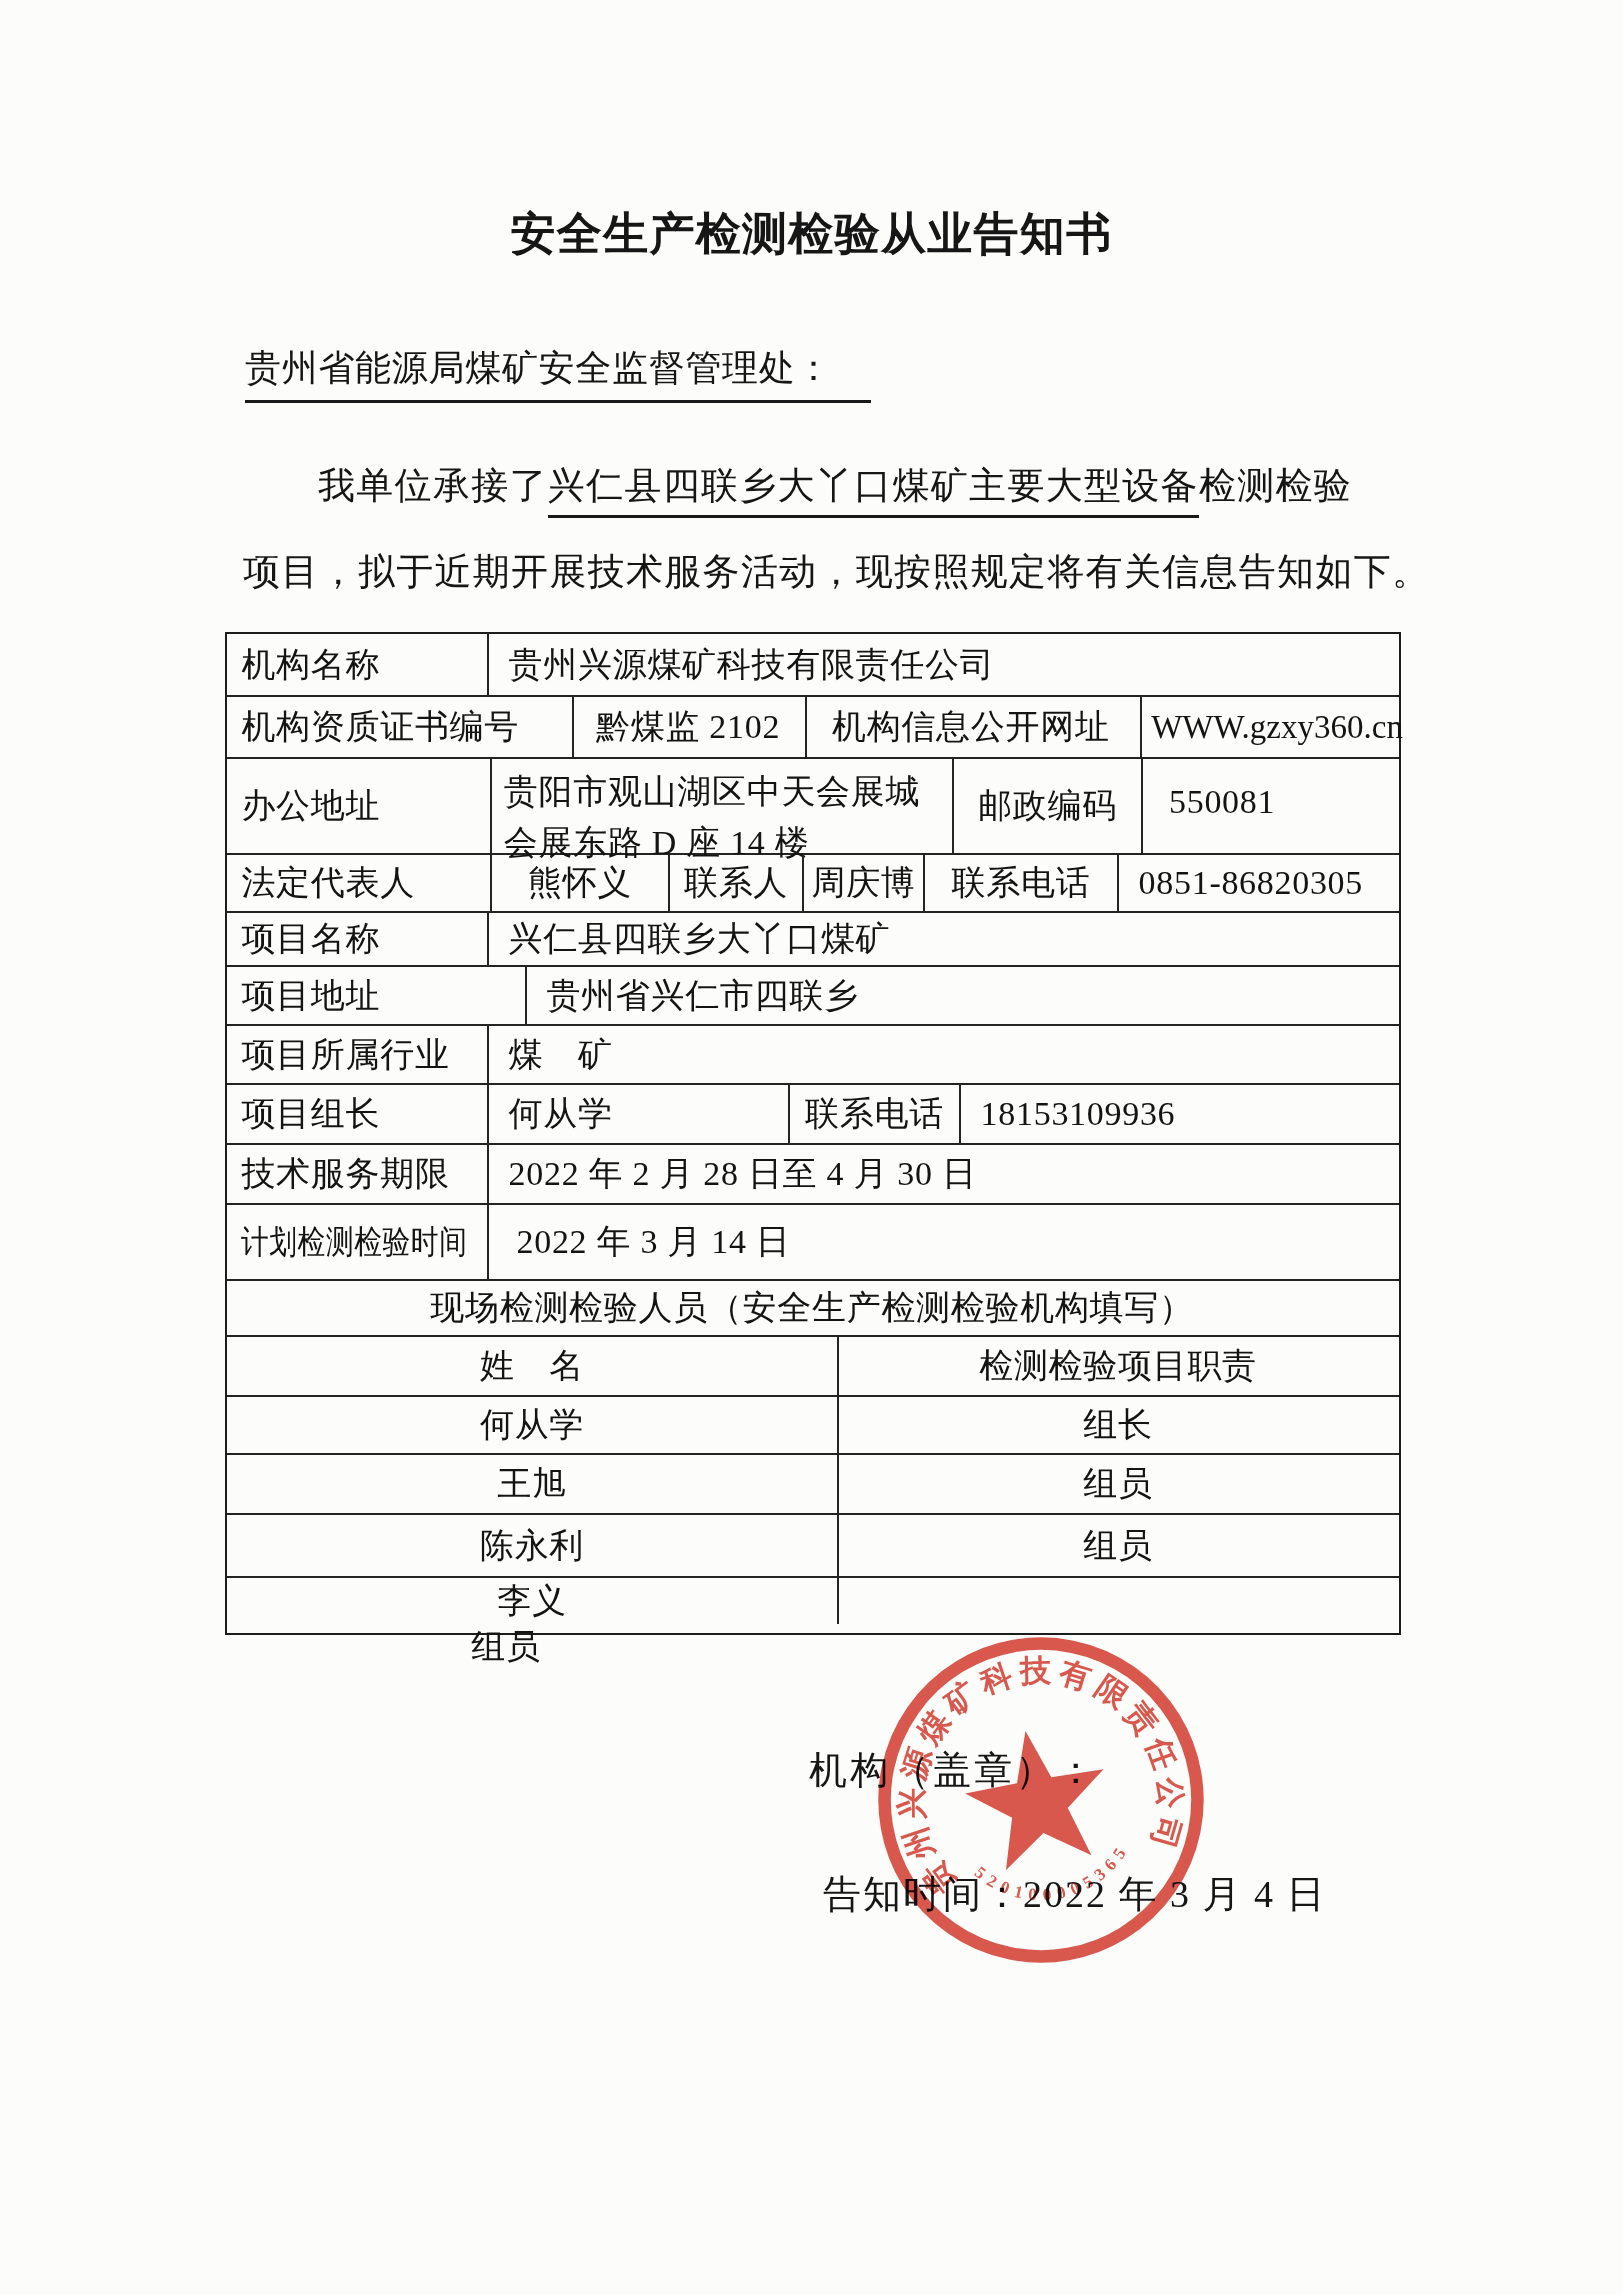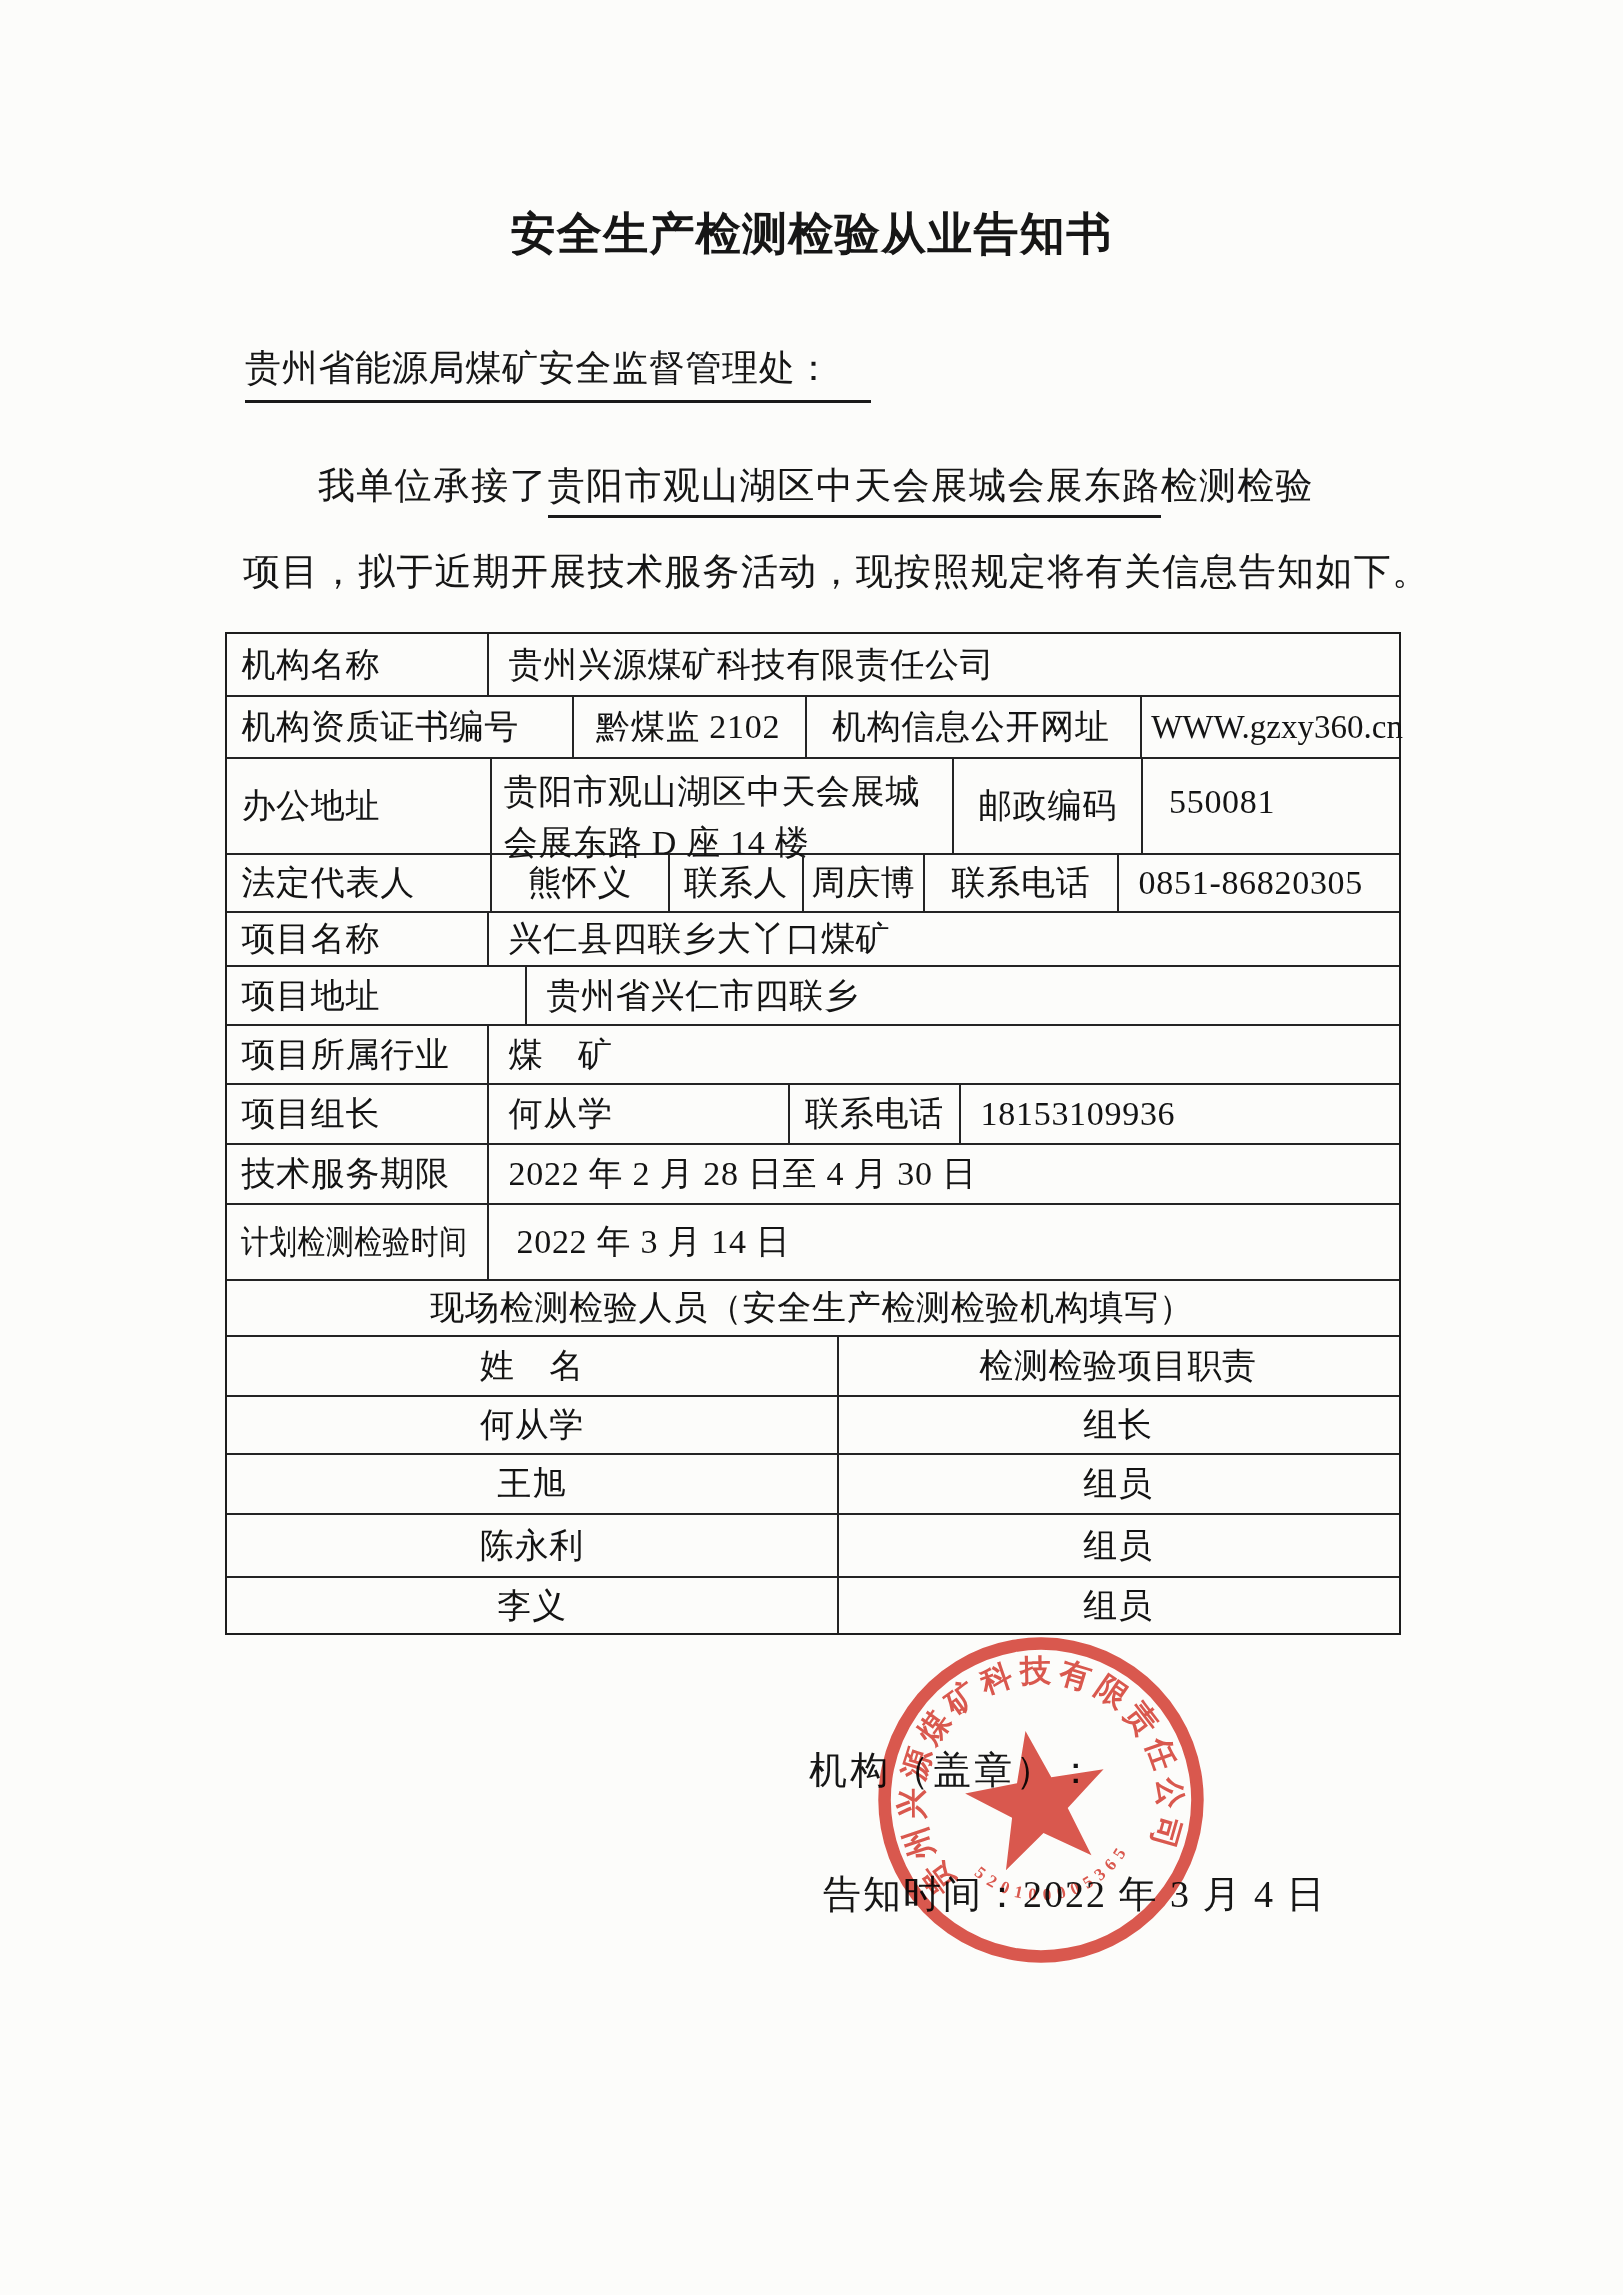--- a/index.html
+++ b/index.html
@@ -27,21 +27,21 @@
   .bodyline{position:absolute;font-size:37px;letter-spacing:1.3px;white-space:nowrap;}
   .line1{left:318px;top:461px;}
   .line2{left:243px;top:547px;}
   .useg{border-bottom:3.3px solid #1a1a1a;padding-bottom:9.2px;}
   
   .tbl{
     position:absolute;left:225px;top:632px;width:1176px;
     border:2.6px solid #1d1d1d;background:transparent;
   }
   .tr{display:flex;border-bottom:2px solid #242424;}
-  .tr:last-child{border-bottom:none;}
+  .tr:last-child{border-bottom:none;flex-direction:column;}
   .td{
     border-right:2px solid #242424;
     display:flex;align-items:center;
     font-size:34px;letter-spacing:0.7px;color:#141414;
     overflow:visible;white-space:nowrap;
   }
   .td.last{border-right:none;}
   .pl{padding-left:14.4px;}
   .pl30{padding-left:19.6px;}
   .pl42{padding-left:27.5px;}
@@ -73,21 +73,21 @@
 </style>
 </head>
 <body>
 
 <div class="page">
 
   <div class="title">安全生产检测检验从业告知书</div>
 
   <div class="salutation"><span class="ul">贵州省能源局煤矿安全监督管理处：</span></div>
 
-  <div class="bodyline line1"><span>我单位承接了</span><span class="useg">贵阳市观山湖区中天会展城会展东路</span><span>检测检验</span></div>
+  <div class="bodyline line1"><span>我单位承接了</span><span class="useg">兴仁县四联乡大丫口煤矿主要大型设备</span><span>检测检验</span></div>
   <div class="bodyline line2">项目，拟于近期开展技术服务活动，现按照规定将有关信息告知如下。</div>
 
   <div class="tbl">
 
     <div class="tr" style="height:63px">
       <div class="td pl" style="width:262px">机构名称</div>
       <div class="td pl30 last" style="width:909px">贵州兴源煤矿科技有限责任公司</div>
     </div>
 
     <div class="tr" style="height:62px">

